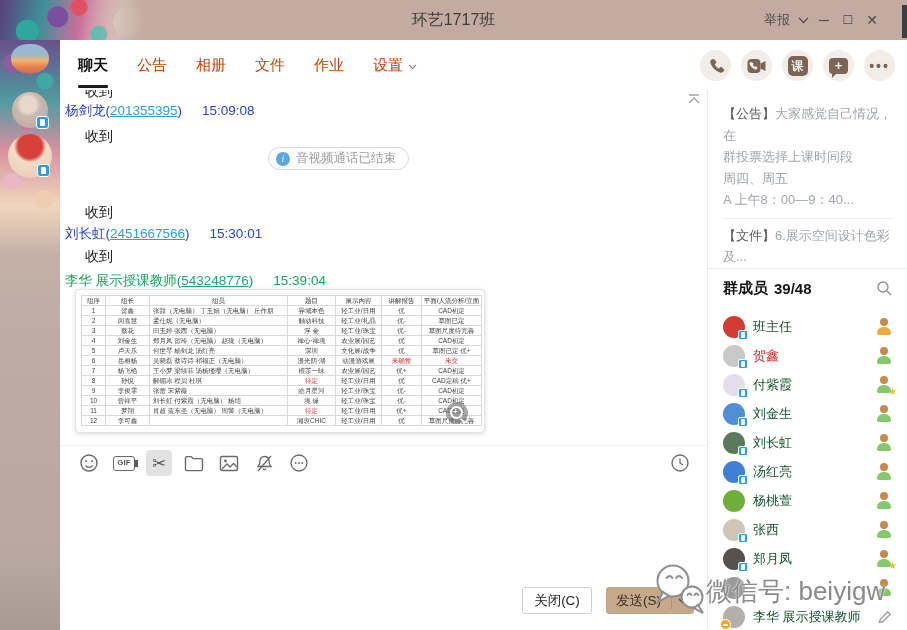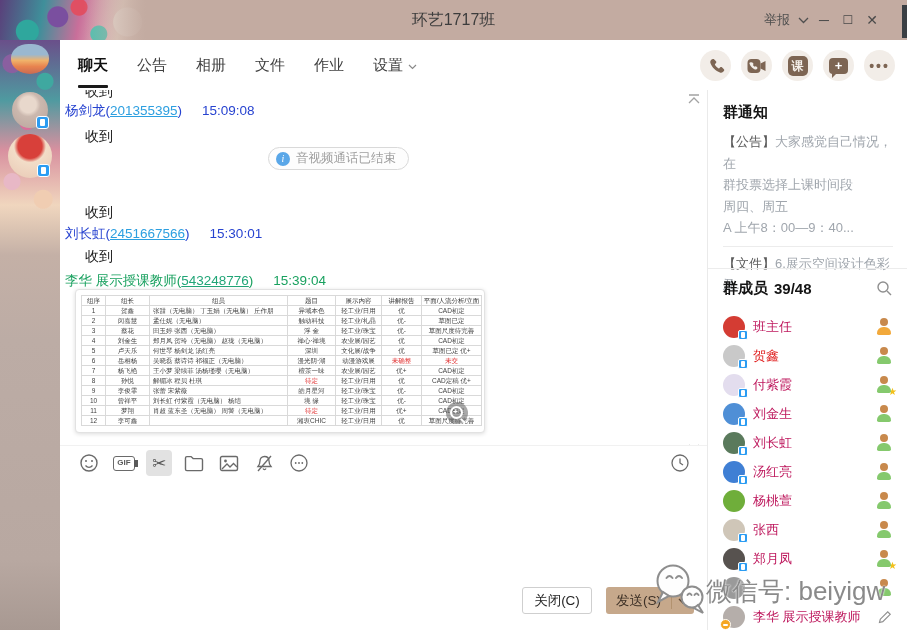--- a/index.html
+++ b/index.html
@@ -46,21 +46,21 @@
     background:radial-gradient(circle at 50% 28%, #d8403a 0 12px, #f2ddc8 16px, #e8c8b4); }
   .side-badge { position:absolute; width:13px; height:13px; background:#2b9cf2; border:1px solid #fff; border-radius:3px; }
   .side-badge::after { content:""; position:absolute; left:3px; top:2px; width:5px; height:7px; background:#fff; border-radius:1px; }
   .side-badge.b2 { left:36px; top:76px; }
   .side-badge.b3 { left:37px; top:124px; }
 
   
   .main { position:absolute; left:60px; top:40px; width:847px; height:590px; background:#fff; }
 
   .tabbar { position:relative; height:50px; display:flex; align-items:center; padding-left:18px; }
-  .tab { font-size:15px; color:#404040; margin-right:29px; cursor:pointer; position:relative; height:50px; line-height:50px; }
+  .tab { font-size:15px; color:#c2410c; margin-right:29px; cursor:pointer; position:relative; height:50px; line-height:50px; }
   .tab.active { color:#111; font-weight:bold; }
   .tab.active::after { content:""; position:absolute; left:50%; transform:translateX(-50%);
     bottom:2px; width:30px; height:3px; background:#1a1a1a; border-radius:1px; }
   .tab .chev { margin-left:5px; }
   .top-actions { position:absolute; right:12px; top:10px; display:flex; gap:10px; }
   .circle-btn { width:31px; height:31px; border-radius:50%; background:#f2ede8; display:flex;
     align-items:center; justify-content:center; cursor:pointer; }
   .sq-glyph { width:20px; height:20px; border-radius:5px; background:#7d6553; color:#f6f1ec;
     font-size:12px; line-height:20px; text-align:center; font-weight:bold; }
   .bubble-plus { width:19px; height:16px; border-radius:4px; background:#7d6553; position:relative; }
@@ -141,21 +141,21 @@
   .notice-line .pfx { color:#5c5c5c; }
   .notice-div { border-top:1px solid #ececec; margin:7px 0 6px 0; }
   .panel-sep { position:absolute; left:0; top:178px; width:100%; border-top:1px solid #ececec; }
   .members-head { position:absolute; left:15px; top:189px; right:14px; display:flex; align-items:center; }
   .members-title { font-size:15px; font-weight:bold; color:#141414; }
   .members-count { font-size:15px; font-weight:bold; color:#141414; margin-left:6px; }
   .search-ic { margin-left:auto; cursor:pointer; }
   .member-list { position:absolute; left:0; top:222px; width:100%; }
   .mem-row { height:29px; display:flex; align-items:center; padding:0 14px 0 15px; cursor:pointer; }
   .mem-avatar { position:relative; width:22px; height:22px; border-radius:50%; flex:0 0 22px; }
-  .mem-name { font-size:13px; color:#be185d; margin-left:8px; white-space:nowrap; overflow:hidden; flex:1; }
+  .mem-name { font-size:13px; color:#14532d; margin-left:8px; white-space:nowrap; overflow:hidden; flex:1; }
   .badge-blue { position:absolute; right:-3px; bottom:-2px; width:10px; height:10px; background:#2b9cf2;
     border:1px solid #fff; border-radius:2px; }
   .badge-blue::after { content:""; position:absolute; left:2px; top:1px; width:4px; height:6px; background:#fff; border-radius:1px; }
   .badge-busy { position:absolute; left:-3px; bottom:-2px; width:11px; height:11px; background:#f5a623;
     border:1px solid #fff; border-radius:50%; }
   .badge-busy::after { content:""; position:absolute; left:2px; top:4px; width:5px; height:2px; background:#fff; border-radius:1px; }
   .person { position:relative; width:18px; height:17px; flex:0 0 18px; }
   .person::before { content:""; position:absolute; top:0; left:5px; width:8px; height:8px; border-radius:50%; background:#c8894c; }
   .person::after { content:""; position:absolute; bottom:0; left:2px; width:14px; height:8px;
     border-radius:7px 7px 2px 2px; background:#85c96d; }
@@ -463,21 +463,20 @@
                   <path d="M1 1l4 4 4-4" fill="none" stroke="#5a4635" stroke-width="1.4"></path>
                 </svg>
             </span>
           </div>
         </div>
       </div>
     </div>
 
     <div class="panel">
       <div class="notice">
-        <div class="notice-title">群通知</div>
         <div class="notice-line"><span class="pfx">【公告】</span><span>大家感觉自己情况，在</span></div>
         <div class="notice-line">群投票选择上课时间段</div>
         <div class="notice-line">周四、周五</div>
         <div class="notice-line">A 上午8：00—9：40...</div>
         <div class="notice-div"></div>
         <div class="notice-line"><span class="pfx">【文件】</span><span>6.展示空间设计色彩及...</span></div>
       </div>
 
       <div class="panel-sep"></div>
 

